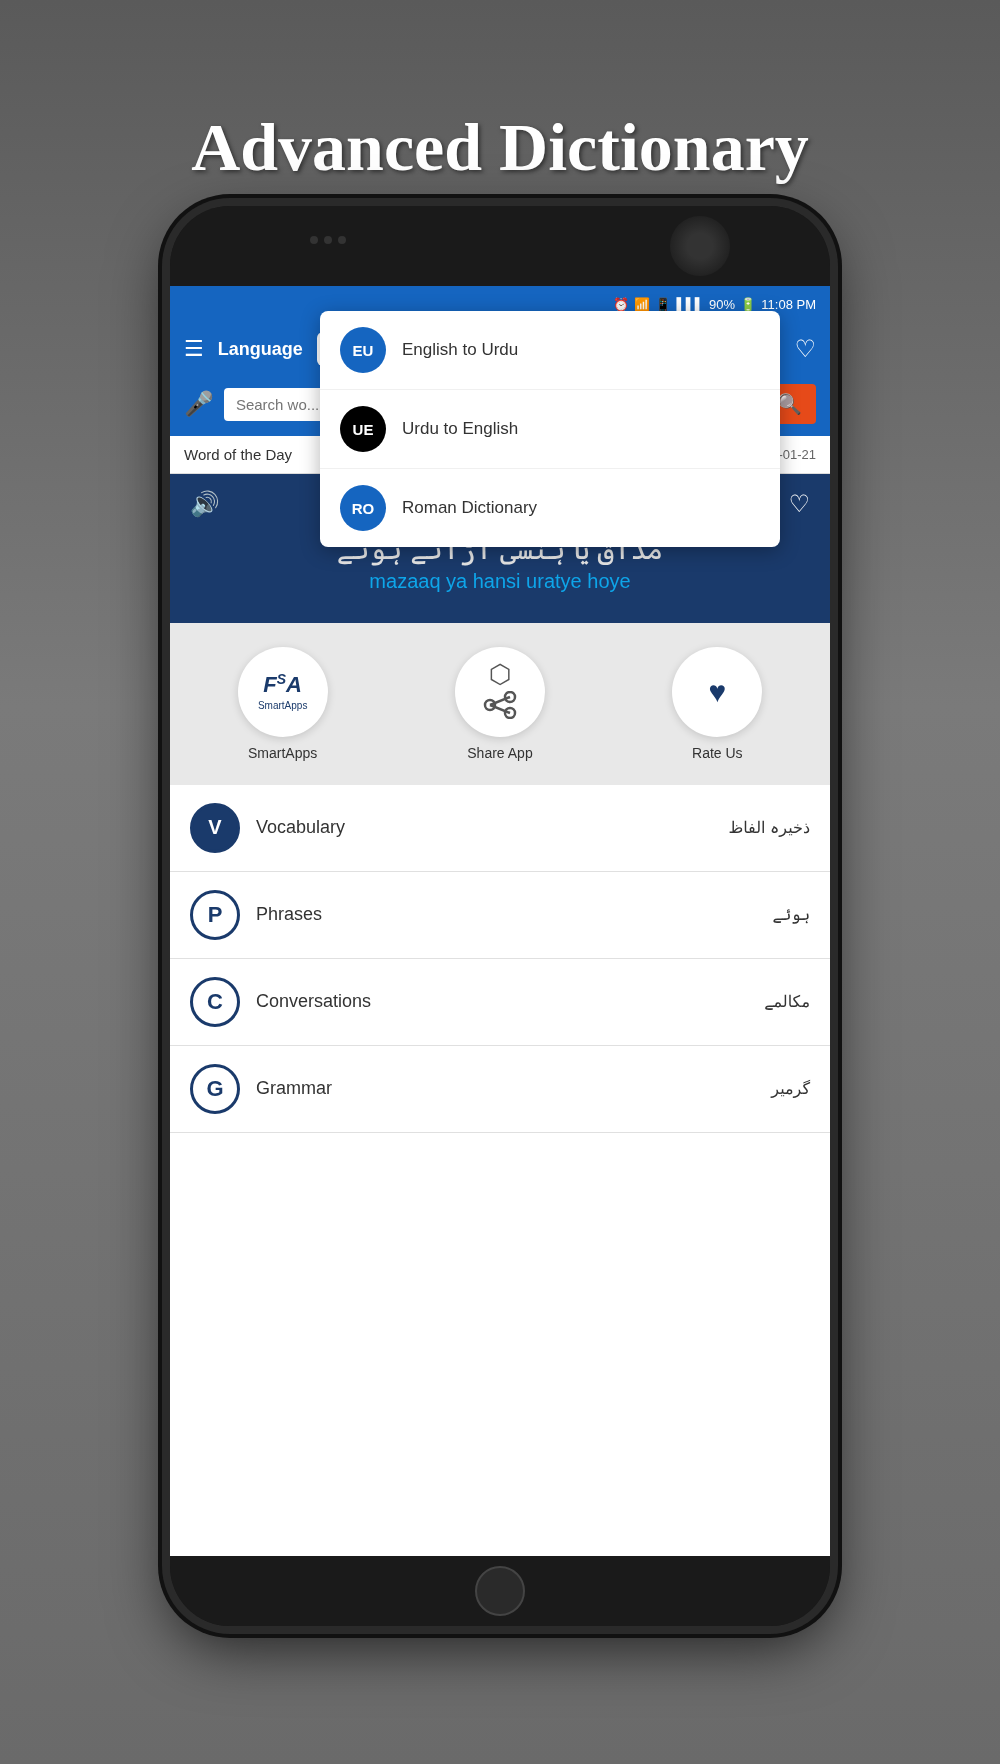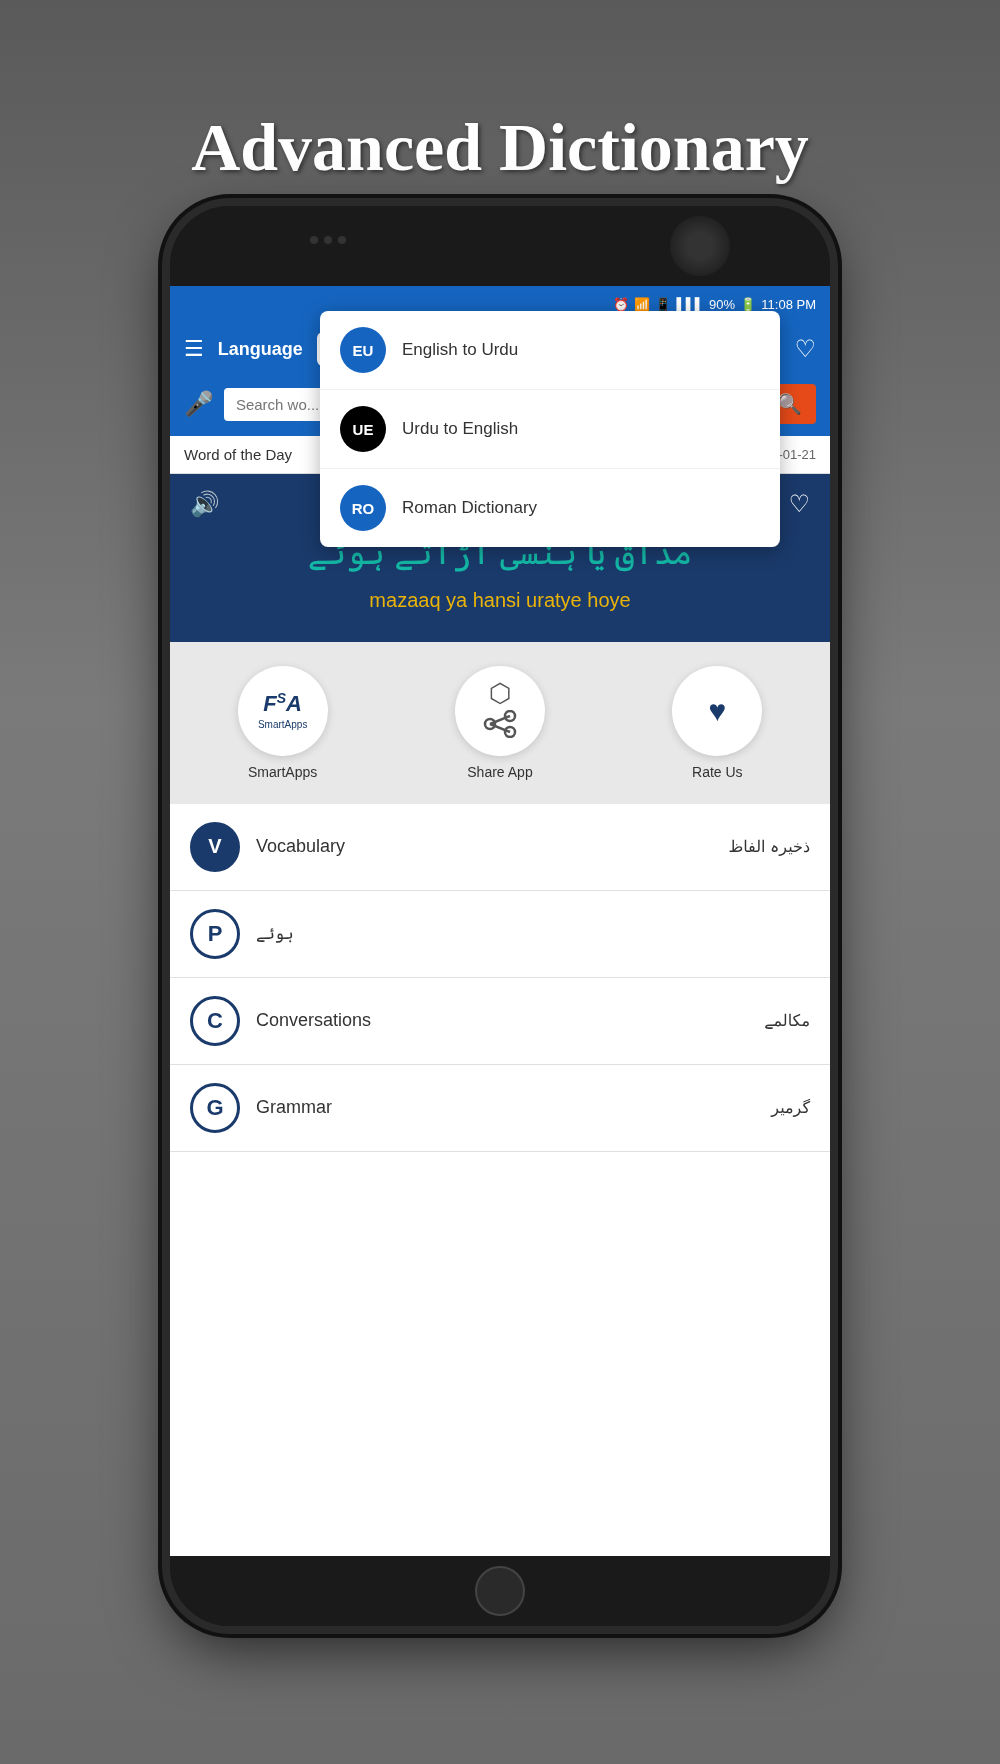--- a/index.html
+++ b/index.html
@@ -277,31 +277,31 @@
     }
     .speaker-icon {
       color: #ccc;
       font-size: 24px;
     }
     .heart-icon-card {
       color: white;
       font-size: 24px;
     }
     .word-urdu {
-      color: #14b8a6;
-      font-size: 33px;
+      color: #e5e5e5;
+      font-size: 28px;
       text-align: center;
       direction: rtl;
       line-height: 1.4;
     }
     .word-roman {
-      color: #eab308;
+      color: #0ea5e9;
       font-size: 20px;
       text-align: center;
-      margin-top: 12px;
+      margin-top: 0;
     }
 
     
     .action-buttons {
       background: #e8e8e8;
       padding: 24px 4px;
       display: flex;
       justify-content: space-around;
       align-items: center;
     }
@@ -539,20 +539,21 @@
     <div class="menu-list">
 
       <div class="menu-item">
         <div class="menu-item-badge">V</div>
         <span class="menu-item-label">Vocabulary</span>
         <span class="menu-item-urdu">ذخیرہ الفاظ</span>
       </div>
 
       <div class="menu-item">
         <div class="menu-item-badge outline" style="border: 3px solid #1a3a6b; color: #1a3a6b; background: white; font-size:22px; font-weight:900;">P</div>
+        <span class="menu-item-label">Phrases</span>
         <span class="menu-item-urdu">ہوئے</span>
       </div>
 
       <div class="menu-item">
         <div class="menu-item-badge outline" style="border: 3px solid #1a3a6b; color: #1a3a6b; background: white; font-size:22px; font-weight:900;">C</div>
         <span class="menu-item-label">Conversations</span>
         <span class="menu-item-urdu">مکالمے</span>
       </div>
 
       <div class="menu-item">

